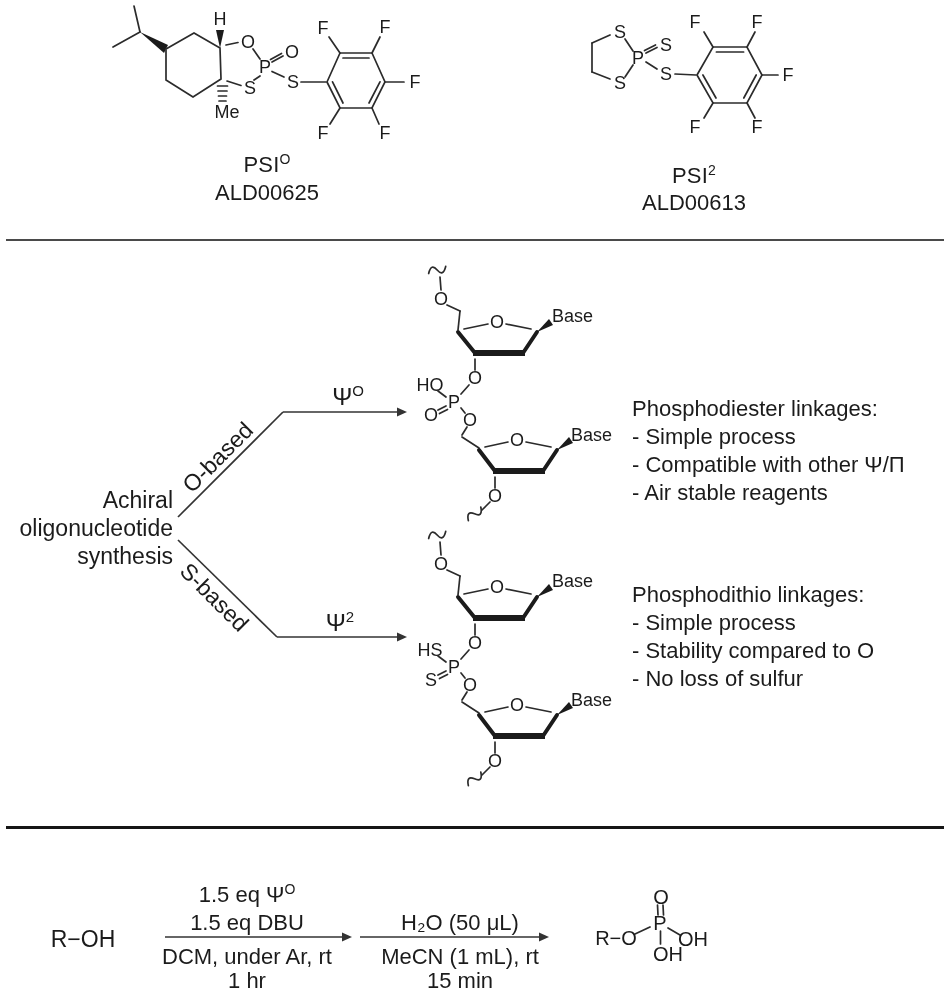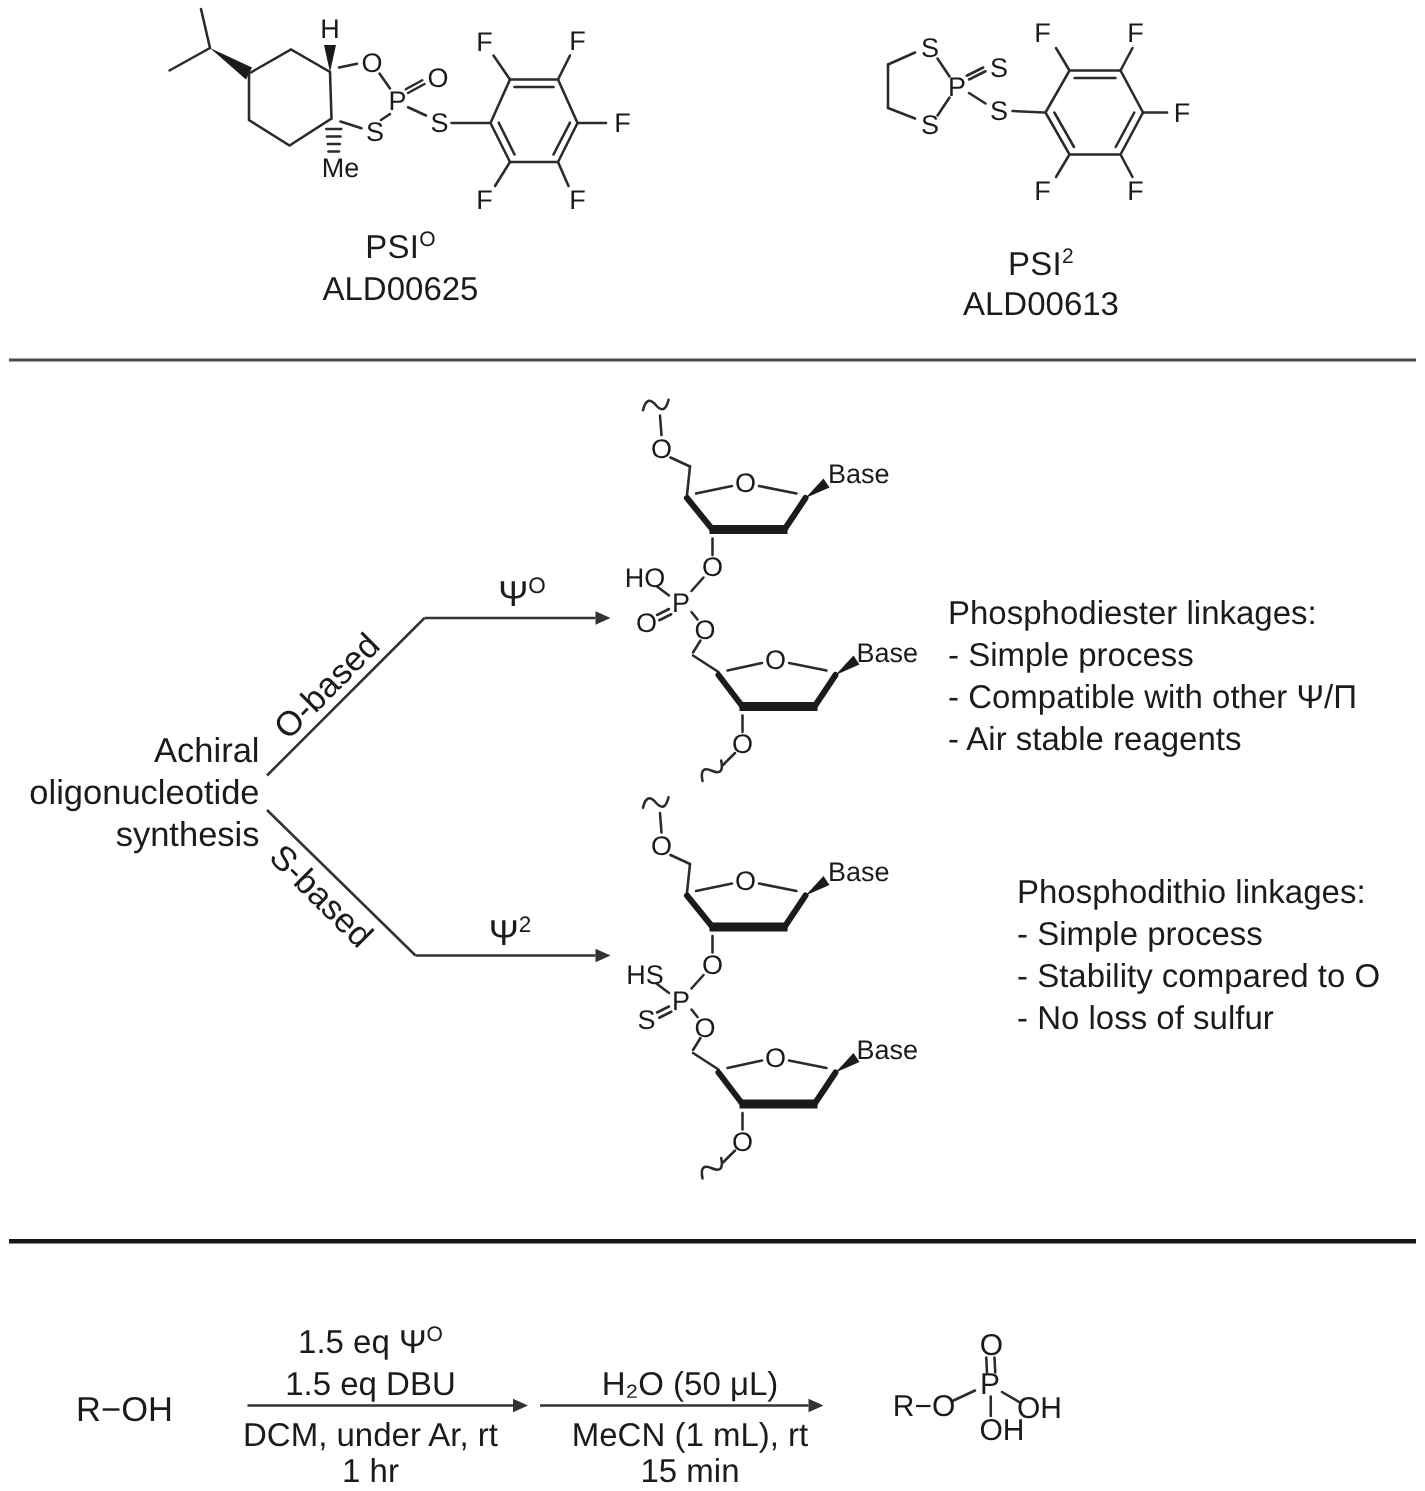--- a/index.html
+++ b/index.html
@@ -257,21 +257,21 @@
     </g>
   </svg>
 
   <div class="abs benefits" style="left:632px;top:349px;margin-top:46px;">
     <div class="title">Phosphodiester linkages:</div>
     <div>- Simple process</div>
     <div>- Compatible with other Ψ/Π</div>
     <div>- Air stable reagents</div>
   </div>
 
-  <div class="abs benefits" style="left:632px;top:581px;margin-left:46px;">
+  <div class="abs benefits" style="left:632px;top:581px;">
     <div class="title">Phosphodithio linkages:</div>
     <div>- Simple process</div>
     <div>- Stability compared to O</div>
     <div>- No loss of sulfur</div>
   </div>
 
   <div class="divider" id="divider-2"></div>
 
   <div class="abs reactant" style="left:28px;top:926px;">R−OH</div>
 

